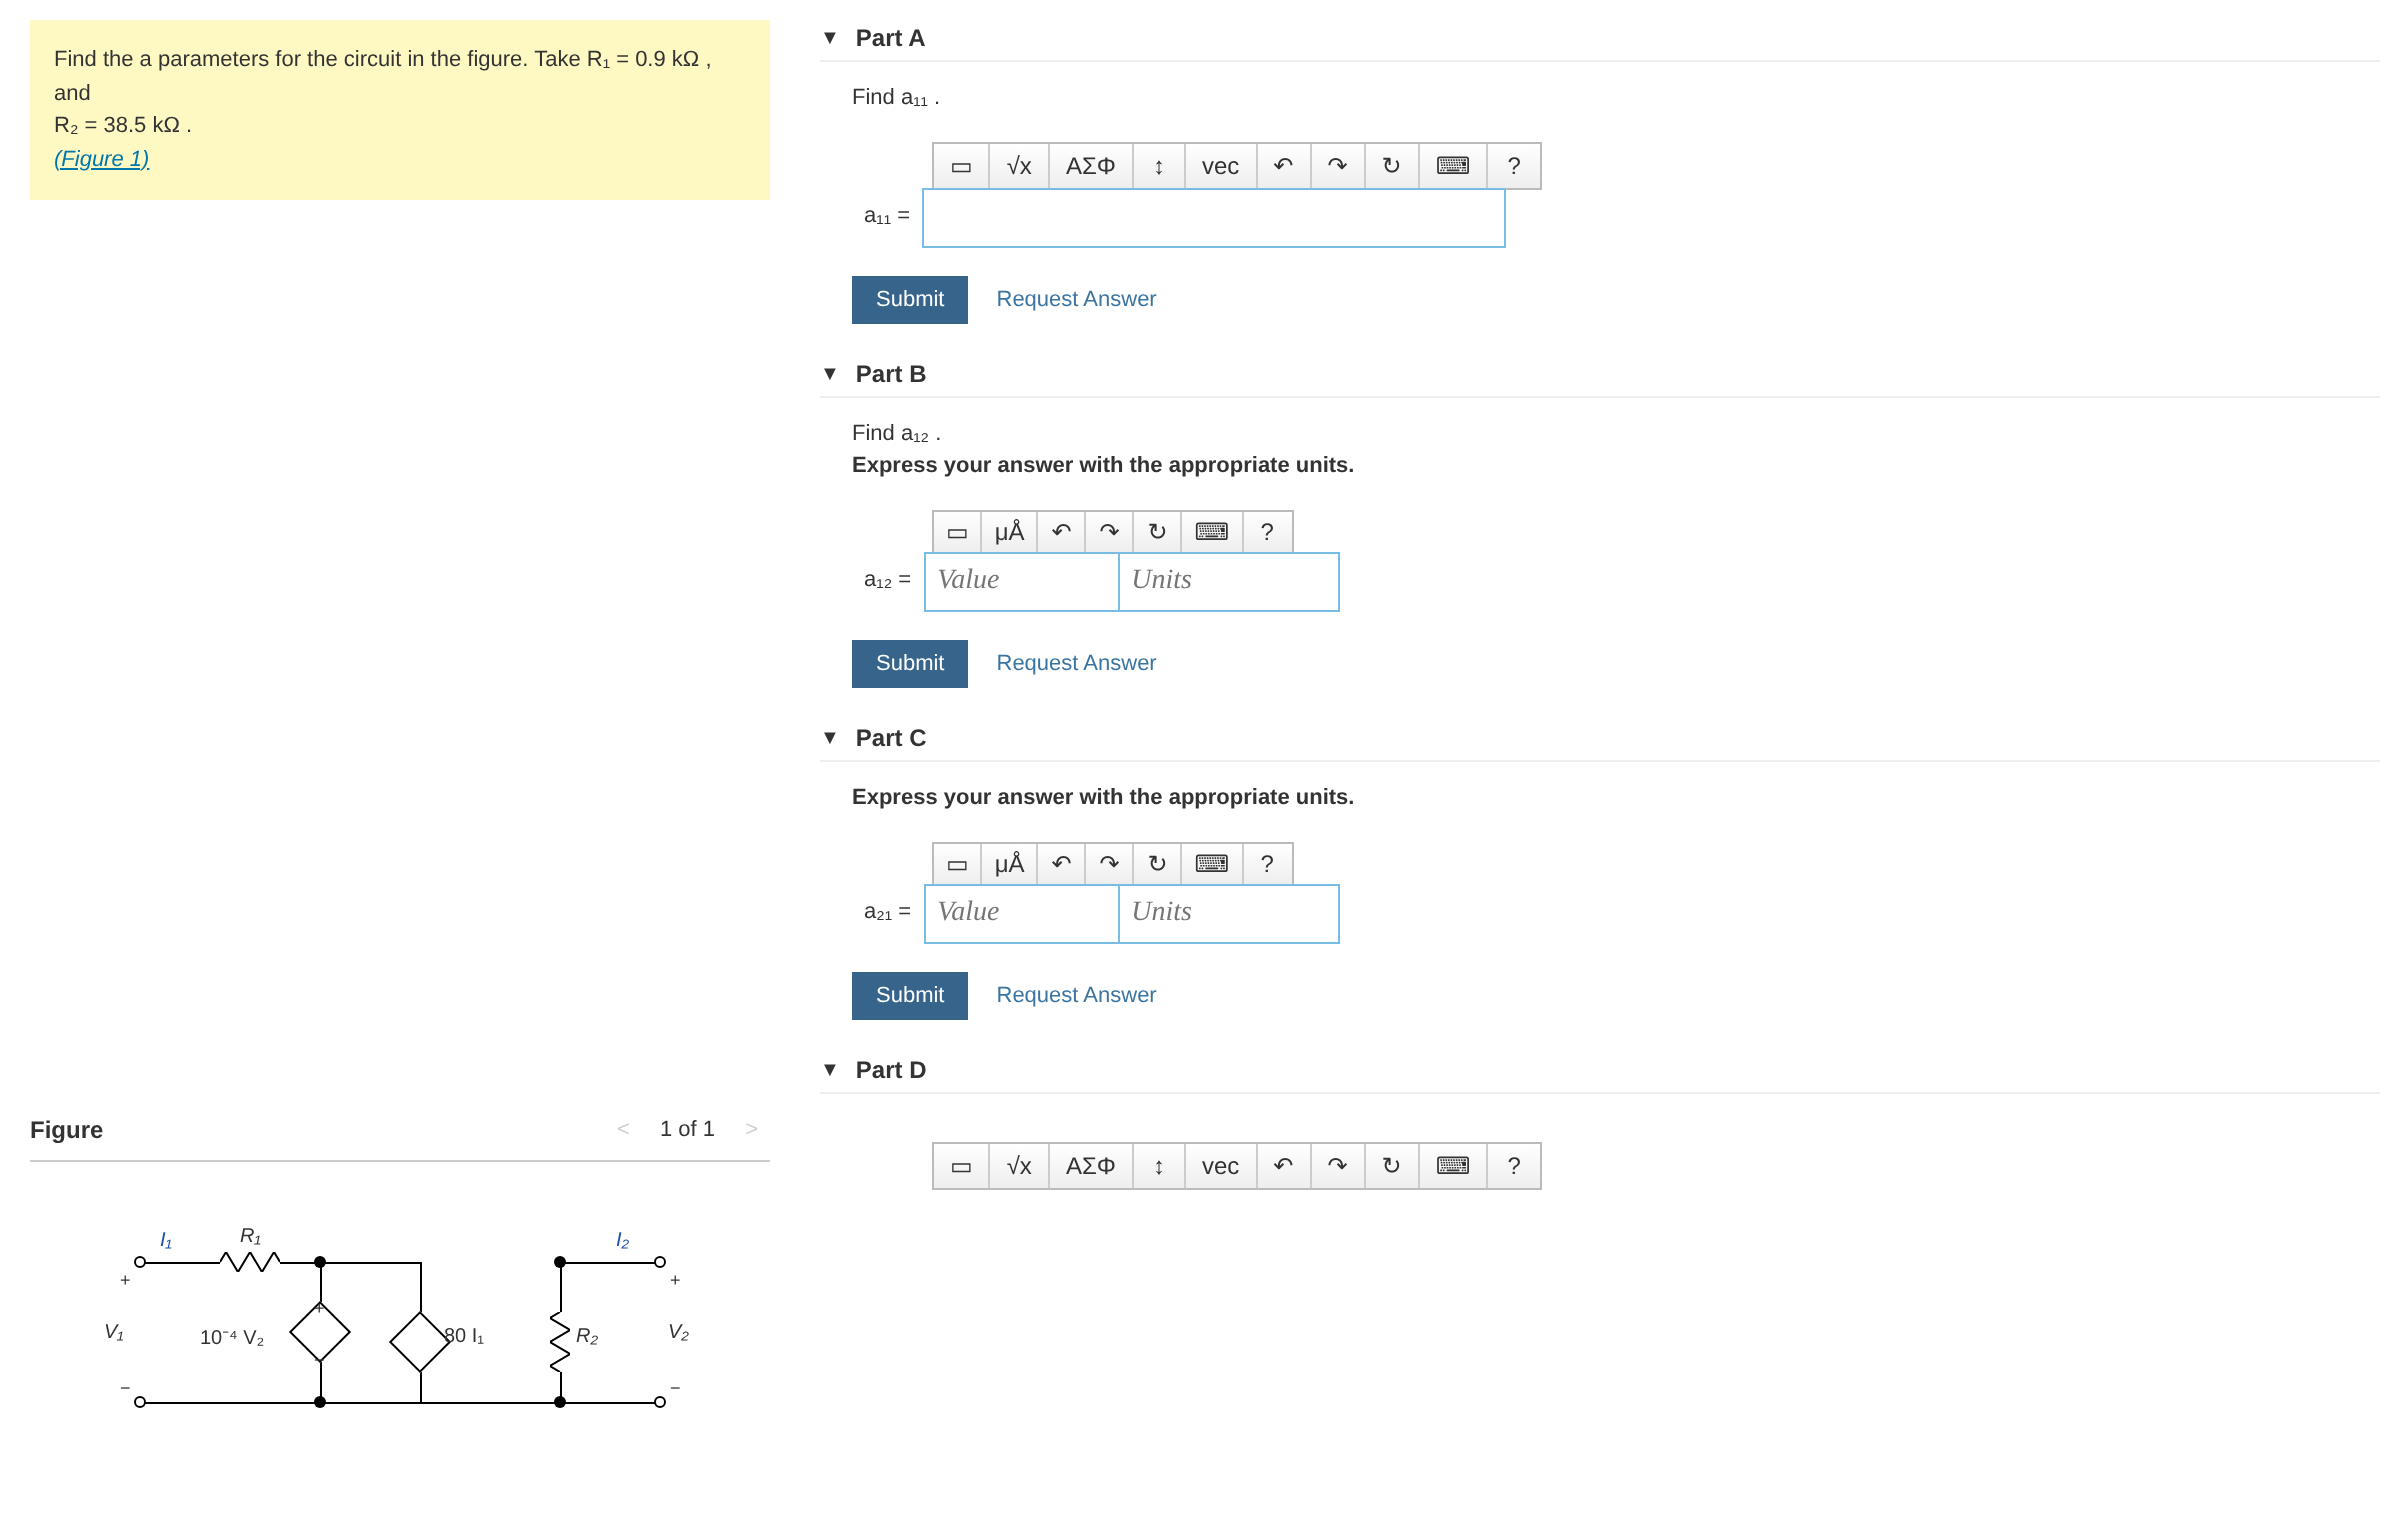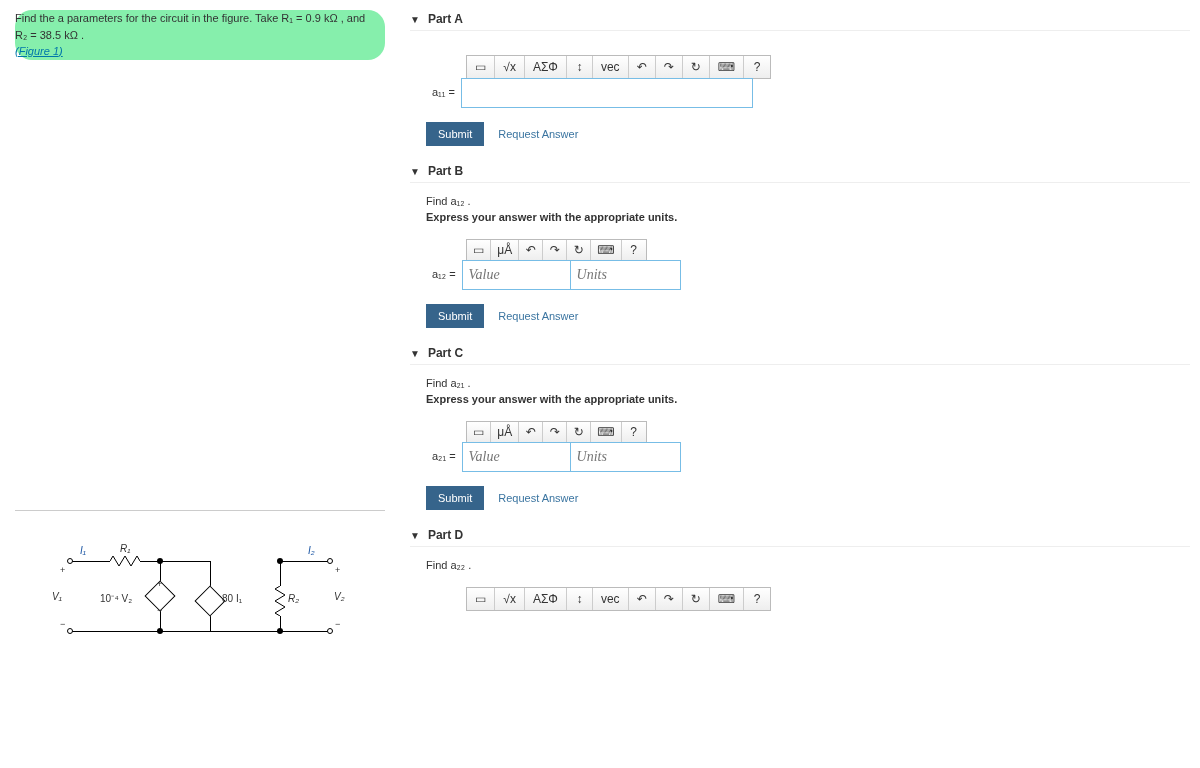--- a/index.html
+++ b/index.html
@@ -1,19 +1,19 @@
 <!DOCTYPE html>
 <html><head>
 <meta charset="utf-8">
 <style>
 * { box-sizing: border-box; margin: 0; padding: 0; }
 body { font-family: Arial, sans-serif; font-size: 12px; color: #333; background: #fff; }
 .container { display: flex; width: 1200px; height: 768px; }
 .left-panel { width: 400px; padding: 10px 15px; }
-.prompt-box { background: #86efac; font-size: 11px; line-height: 1.5; border-radius: 17px; }
+.prompt-box { background: #fef9c3; padding: 12px; font-size: 11px; line-height: 1.5; }
 .prompt-box .link { color: #0077aa; text-decoration: underline; cursor: pointer; font-style: italic; }
 .figure-section { margin-top: 450px; }
 .figure-header { display: flex; justify-content: space-between; align-items: center; font-size: 12px; font-weight: bold; padding: 8px 0; }
 .fig-nav { font-size: 11px; font-weight: normal; color: #666; }
 .fig-nav span { padding: 0 6px; color: #ccc; }
 .figure-canvas { border-top: 1px solid #ccc; padding: 20px 10px; height: 160px; position: relative; }
 .circuit { position: relative; width: 300px; height: 110px; margin: 10px auto 0; }
 .wire { position: absolute; background: #000; }
 .node { position: absolute; width: 6px; height: 6px; background: #000; border-radius: 50%; transform: translate(-50%, -50%); }
 .open-node { position: absolute; width: 6px; height: 6px; background:#fff; border:1px solid #000; border-radius: 50%; transform: translate(-50%, -50%); }
@@ -23,21 +23,21 @@
 .part-header { display: flex; align-items: center; gap: 8px; padding: 4px 0; font-weight: bold; font-size: 12px; border-bottom:1px solid #eee;}
 .caret { font-size: 10px; cursor: pointer; }
 .part-body { padding: 12px 0 6px 16px; font-size: 11px; }
 .instr { margin-bottom: 4px; }
 .toolbar { display: inline-flex; border: 1px solid #bbb; background: #fcfcfc; margin-top: 12px; }
 .toolbar .tbtn { border-right: 1px solid #ccc; padding: 4px 8px; font-size: 12px; background: linear-gradient(#fff,#eee); min-width: 26px; text-align: center; }
 .toolbar .tbtn:last-child { border-right: none; }
 .answer-row { display: flex; align-items: stretch; margin-top: -1px; }
 .answer-label { font-size: 11px; padding: 8px 6px; }
 .answer-input { border: 1px solid #77bde6; height: 30px; width: 260px; padding: 0 6px; font-size: 12px; }
-.value-input { border: 1px solid #77bde6; height: 30px; width: 109px; padding: 0 6px; font-style: italic; color: #888; font-family: Georgia, serif; font-size: 14px; }
+.value-input { border: 1px solid #77bde6; height: 30px; width: 98px; padding: 0 6px; font-style: italic; color: #888; font-family: Georgia, serif; font-size: 14px; }
 .units-input { border: 1px solid #77bde6; border-left:none; height: 30px; width: 110px; padding: 0 6px; font-style: italic; color: #888; font-family: Georgia, serif; font-size: 14px; }
 .submit-row { margin-top: 14px; display:flex; align-items:center; gap:14px;}
 .submit-btn { background: #36648b; color: #fff; border: none; padding: 6px 12px; font-size: 11px; cursor: pointer; }
 .request-link { color: #3a74a0; font-size: 11px; cursor: pointer; }
 .toolbar-sm .tbtn { min-width:24px; padding:3px 6px; }
 .resistor-h { position:absolute; width:30px; height:10px; }
 .resistor-h svg, .resistor-v svg { width:100%; height:100%; display:block;}
 .resistor-v { position:absolute; width:10px; height:30px;}
 .diamond { position:absolute; width:22px; height:22px; transform: translate(-50%,-50%) rotate(45deg); border:1px solid #000; background:#fff;}
 .plusminus { position:absolute; font-size:9px;}
@@ -48,20 +48,28 @@
 
 <div class="container">
   <div class="left-panel">
     <div class="prompt-box">
       <span>Find the a parameters for the circuit in the figure. Take R₁ = 0.9 kΩ , and</span><br>
       <span>R₂ = 38.5 kΩ .</span><br>
       <span class="link">(Figure 1)</span>
     </div>
 
     <div class="figure-section">
+      <div class="figure-header">
+        <span>Figure</span>
+        <span class="fig-nav">
+          <span>&lt;</span>
+          <span style="color:#333;">1 of 1</span>
+          <span>&gt;</span>
+        </span>
+      </div>
       <div class="figure-canvas">
         <div class="circuit">
 
           <div class="wire" style="left:20px; top:20px; width:40px; height:1px;"></div>
           <div class="wire" style="left:90px; top:20px; width:70px; height:1px;"></div>
           <div class="wire" style="left:160px; top:20px; width:1px; height:25px;"></div>
           <div class="wire" style="left:230px; top:20px; width:50px; height:1px;"></div>
           <div class="wire" style="left:230px; top:20px; width:1px; height:25px;"></div>
 
           <div class="wire" style="left:110px; top:20px; width:1px; height:20px;"></div>
@@ -117,20 +125,21 @@
   </div>
 
   <div class="right-panel">
 
     <div class="part">
       <div class="part-header">
         <span class="caret">▼</span>
         <span>Part A</span>
       </div>
       <div class="part-body">
+        <div class="instr">Find a₁₁ .</div>
         <div class="toolbar" style="margin-left:40px;">
           <div class="tbtn">▭</div>
           <div class="tbtn">√x</div>
           <div class="tbtn">ΑΣΦ</div>
           <div class="tbtn">↕</div>
           <div class="tbtn">vec</div>
           <div class="tbtn">↶</div>
           <div class="tbtn">↷</div>
           <div class="tbtn">↻</div>
           <div class="tbtn">⌨</div>
@@ -175,21 +184,20 @@
         </div>
       </div>
     </div>
 
     <div class="part">
       <div class="part-header">
         <span class="caret">▼</span>
         <span>Part C</span>
       </div>
       <div class="part-body">
-        <div class="instr">Find a₂₁ .</div>
         <div class="instr" style="font-weight:bold;">Express your answer with the appropriate units.</div>
         <div class="toolbar toolbar-sm" style="margin-left:40px;">
           <div class="tbtn">▭</div>
           <div class="tbtn">μÅ</div>
           <div class="tbtn">↶</div>
           <div class="tbtn">↷</div>
           <div class="tbtn">↻</div>
           <div class="tbtn">⌨</div>
           <div class="tbtn">?</div>
         </div>
@@ -204,21 +212,20 @@
         </div>
       </div>
     </div>
 
     <div class="part">
       <div class="part-header">
         <span class="caret">▼</span>
         <span>Part D</span>
       </div>
       <div class="part-body">
-        <div class="instr">Find a₂₂ .</div>
         <div class="toolbar" style="margin-left:40px;">
           <div class="tbtn">▭</div>
           <div class="tbtn">√x</div>
           <div class="tbtn">ΑΣΦ</div>
           <div class="tbtn">↕</div>
           <div class="tbtn">vec</div>
           <div class="tbtn">↶</div>
           <div class="tbtn">↷</div>
           <div class="tbtn">↻</div>
           <div class="tbtn">⌨</div>

